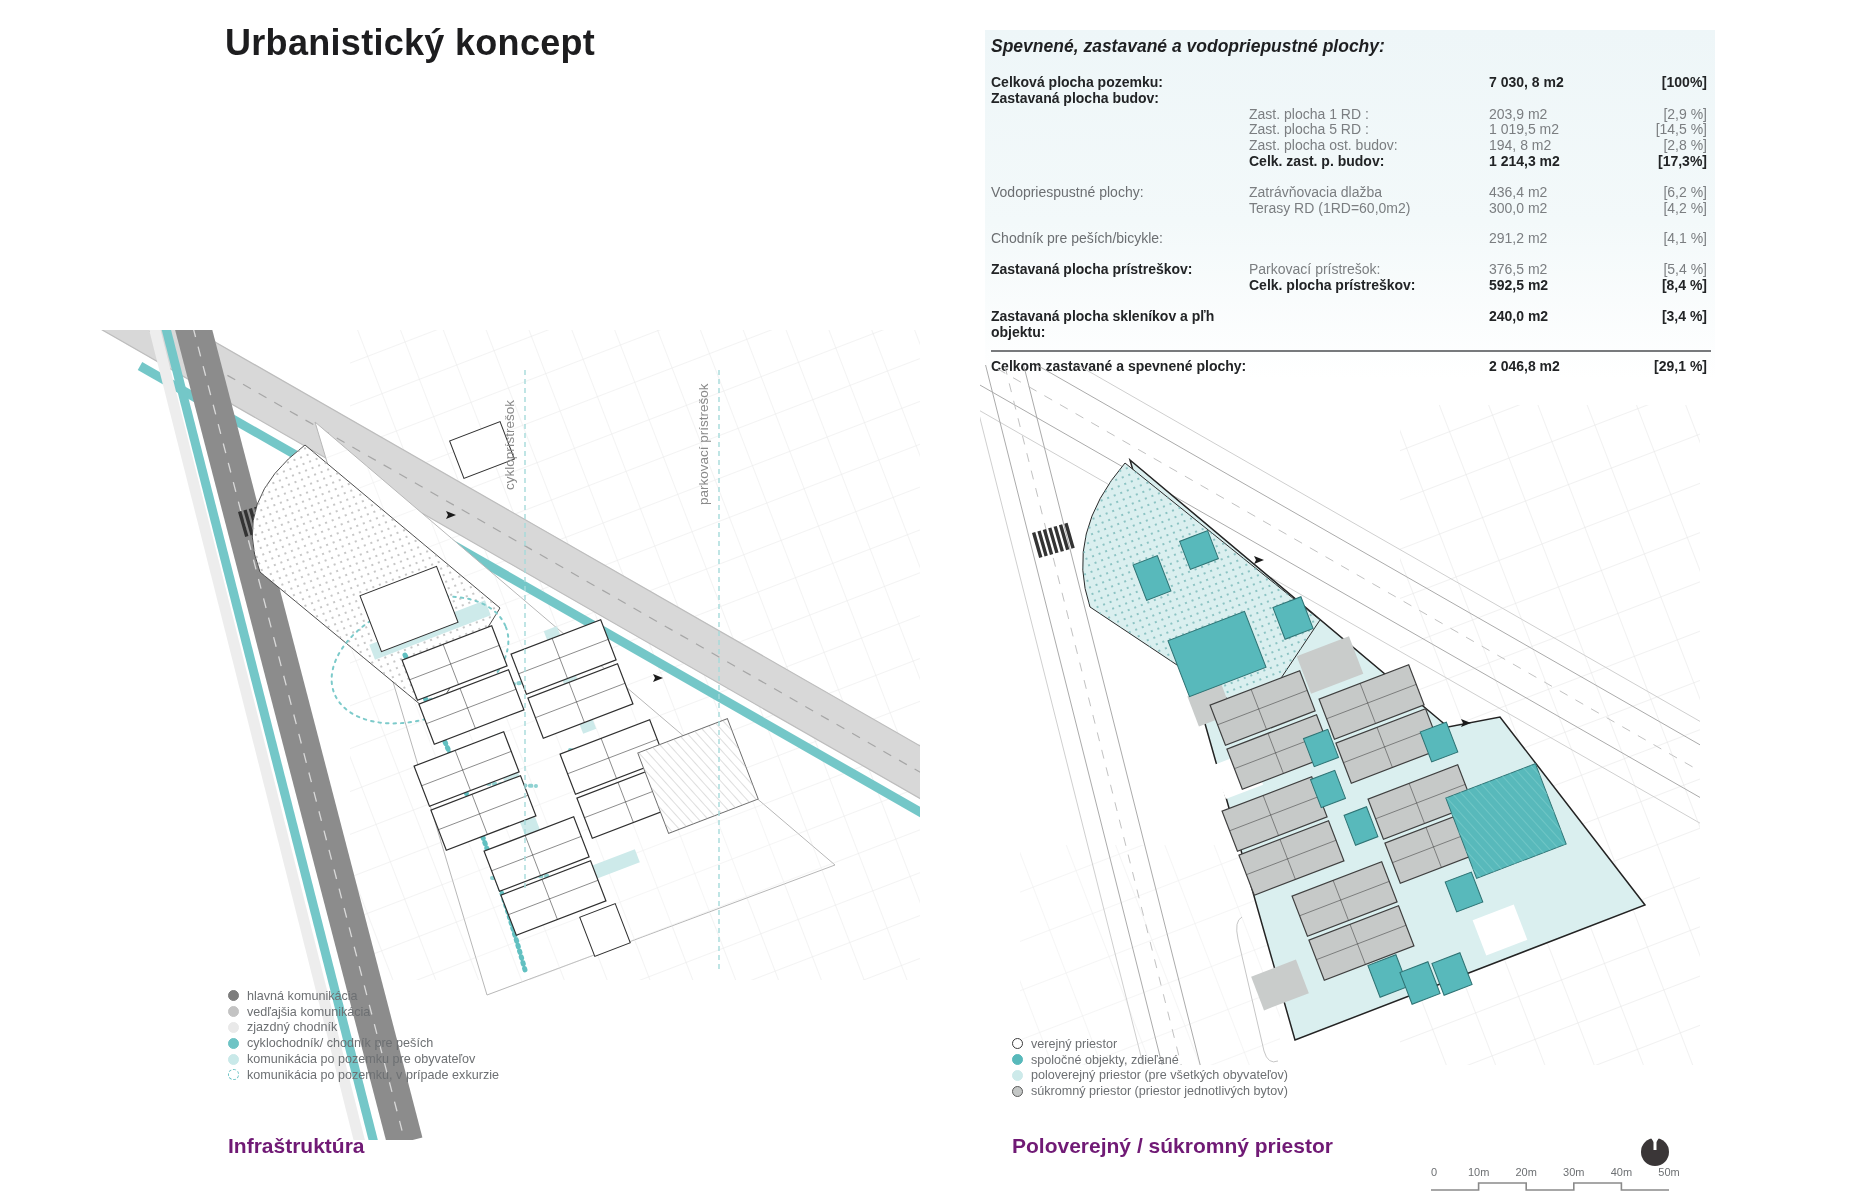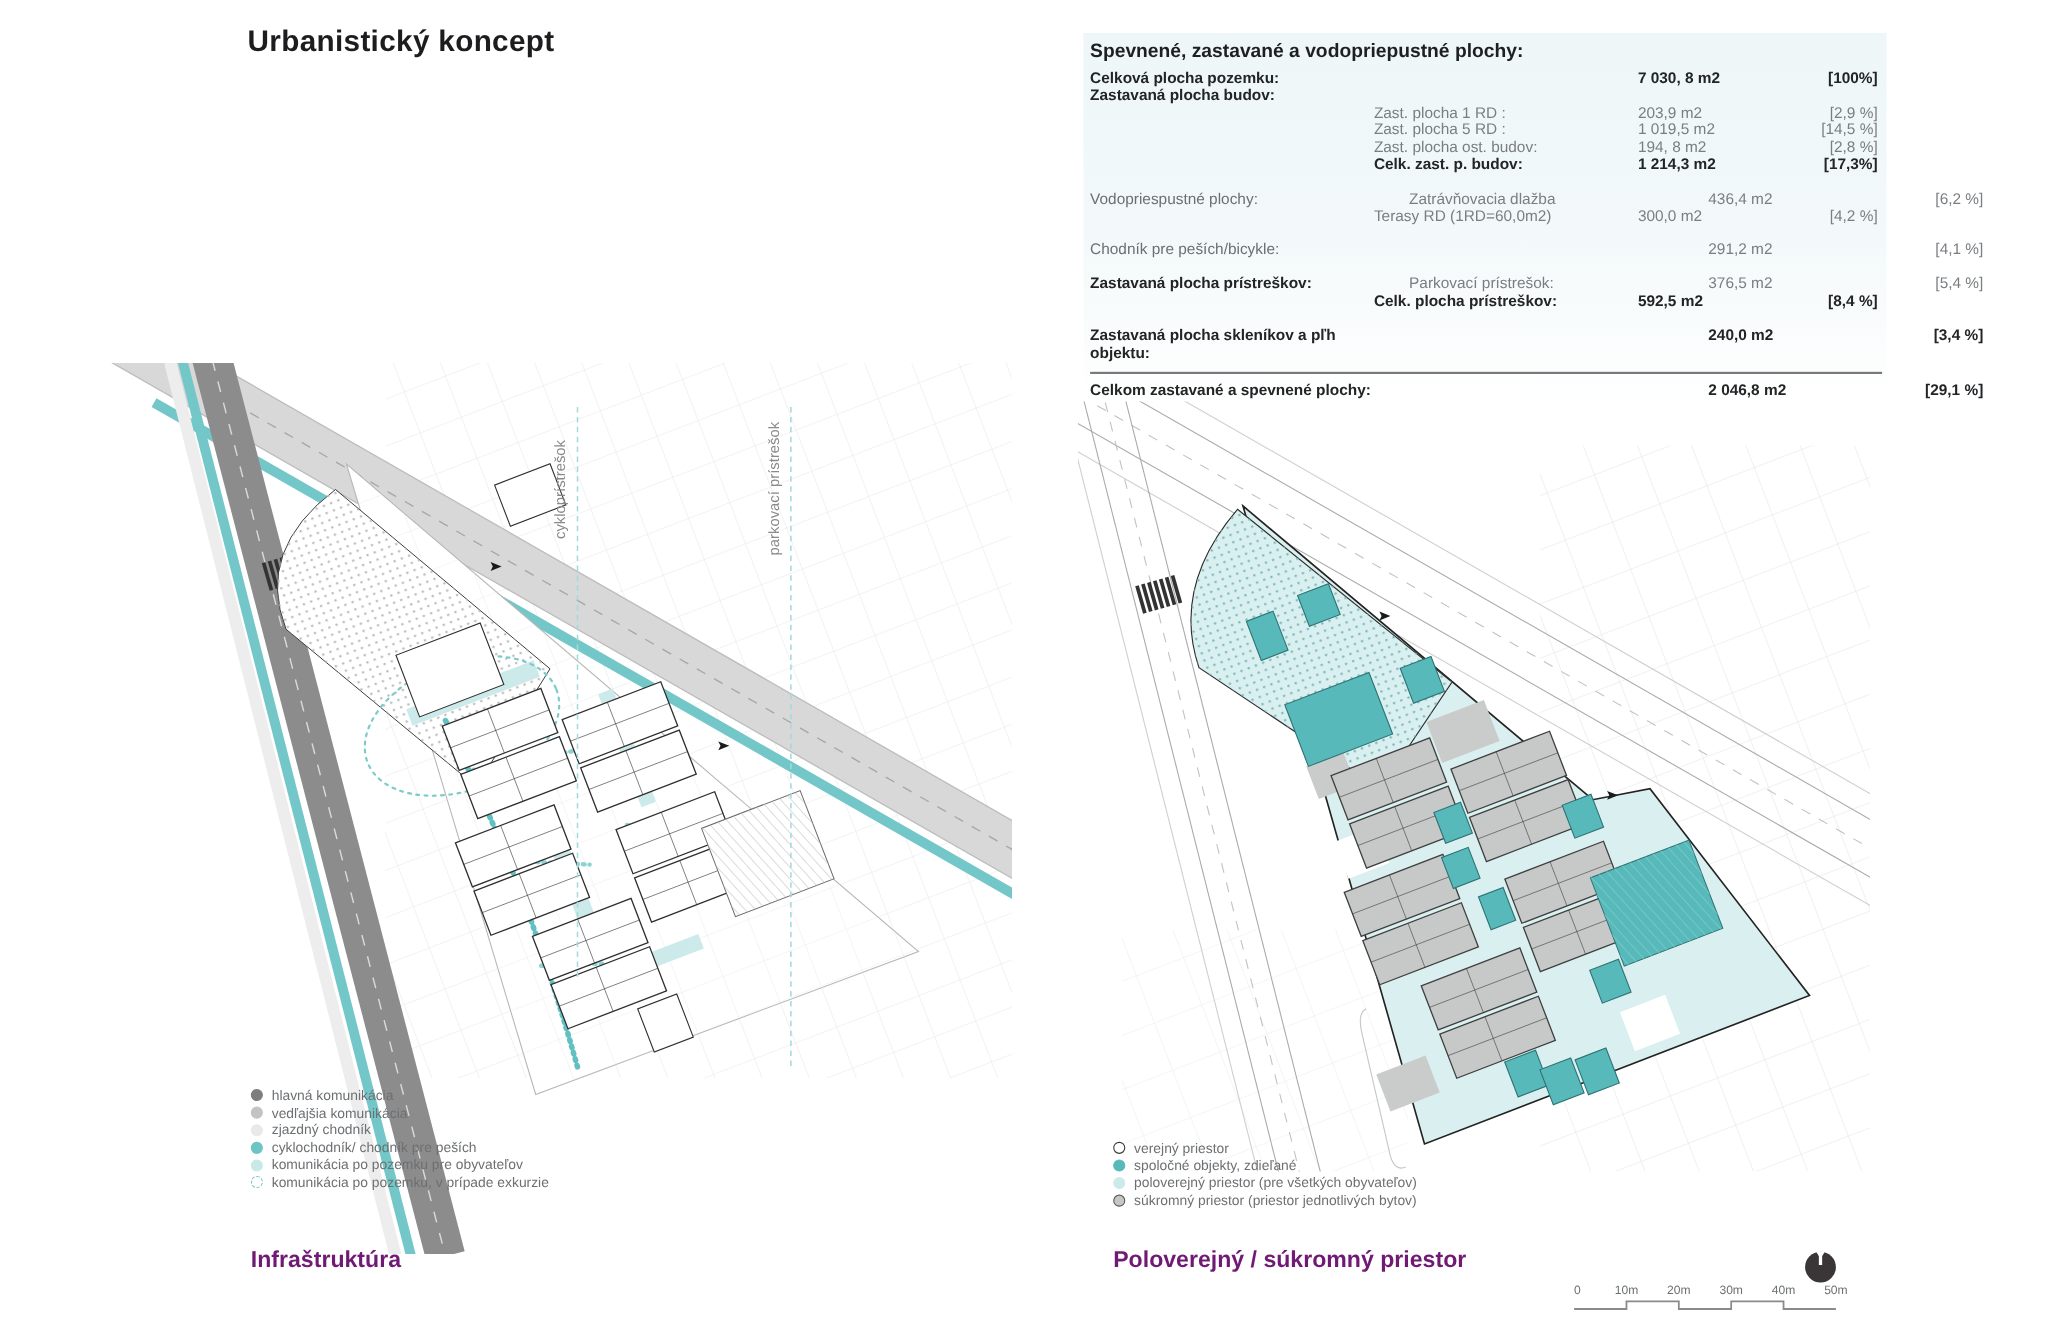--- a/index.html
+++ b/index.html
@@ -1,37 +1,37 @@
 <!DOCTYPE html>
 <html><head>
 <meta charset="utf-8">
 <style>
   html,body{margin:0;padding:0;background:#ffffff;}
   body{width:1872px;height:1202px;position:relative;overflow:hidden;
        font-family:"Liberation Sans","DejaVu Sans",sans-serif;color:#232426;}
   .abs{position:absolute;}
 
   
-  #page-title{left:225px;top:22px;font-size:27px;font-weight:bold;letter-spacing:.3px;color:#1d1d1f;}
+  #page-title{left:225px;top:22px;font-size:36px;font-weight:bold;letter-spacing:.3px;color:#1d1d1f;}
   .map-caption{font-size:21px;font-weight:bold;color:#701a75;}
   #caption-left{left:228px;top:1134px;}
   #caption-right{left:1012px;top:1134px;}
 
   
   #area-table{left:985px;top:30px;width:720px;
      background:linear-gradient(180deg,#eef6f8 0%,#f3f9fa 55%,rgba(255,255,255,0) 100%);
      padding:6px 4px 4px 6px;}
-  #table-title{font-size:17.5px;font-weight:bold;color:#1e1f21;margin-bottom:6px;}
+  #table-title{font-size:17.5px;font-weight:bold;font-style:italic;color:#1e1f21;margin-bottom:18px;}
   .trow{display:grid;grid-template-columns:258px 240px 132px 86px;line-height:15.8px;font-size:14px;}
   .trow .c1{color:#6c6f72;}
   .trow .c2{color:#7b7e81;}
   .trow .c3{text-align:left;color:#7b7e81;padding-right:6px;}
   .trow .c4{text-align:right;color:#7b7e81;}
   .trow .b{font-weight:bold;color:#222426;}
-  .trow.gap{margin-top:15px;gap:32px;}
+  .trow.gap{margin-top:15px;}
   .trow.sep{border-top:2px solid #77797c;padding-top:7px;margin-top:10px;}
 
   
   .legend{font-size:12.6px;color:#6d7073;}
   #legend-left{left:228px;top:988px;}
   #legend-right{left:1012px;top:1036px;}
   .lrow{display:flex;align-items:center;height:15.8px;}
   .dot{width:11px;height:11px;border-radius:50%;margin-right:8px;flex:0 0 11px;box-sizing:border-box;}
 
   

